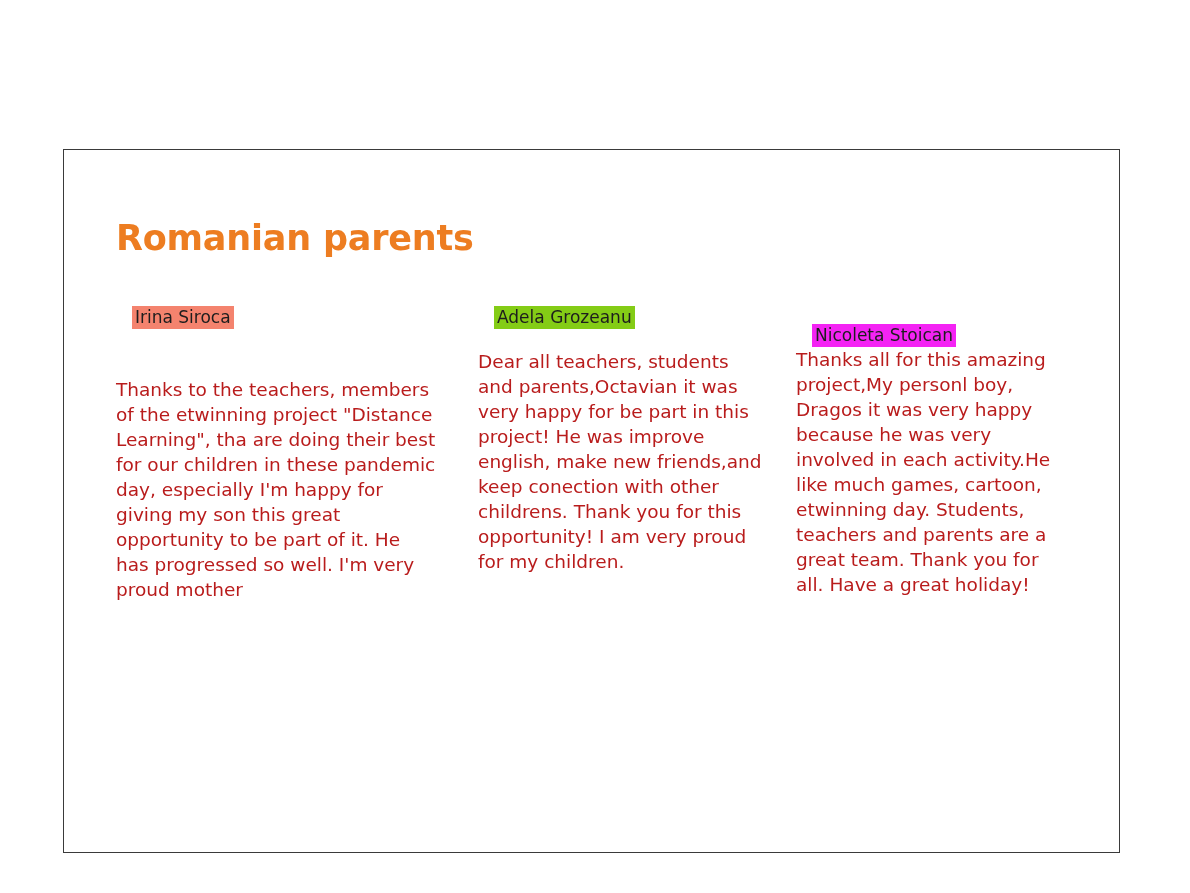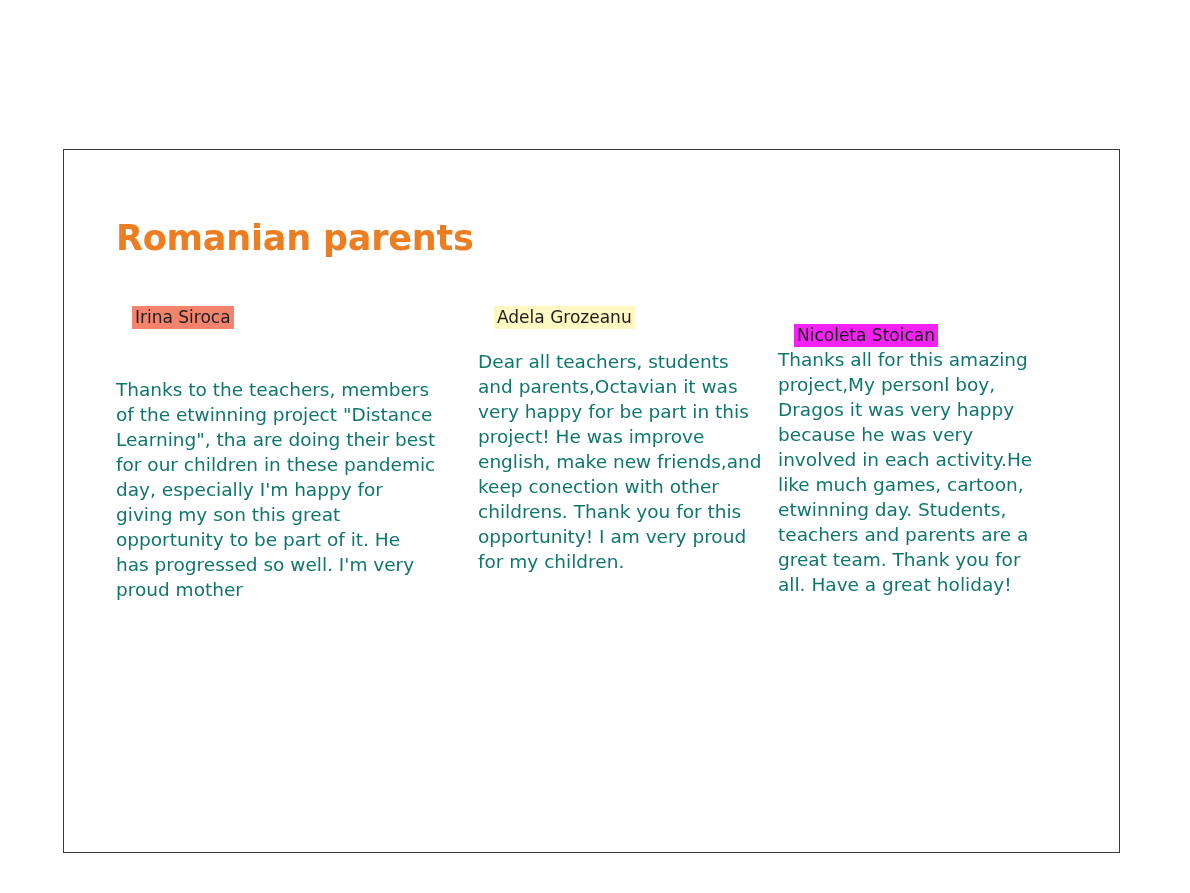--- a/index.html
+++ b/index.html
@@ -35,40 +35,40 @@
     color: #ED7D21;
     letter-spacing: -0.2px;
     white-space: nowrap;
   }
   .col {
     position: absolute;
     box-sizing: border-box;
   }
   .col-1 { left: 52px;  top: 155px; width: 320px; }
   .col-2 { left: 414px; top: 155px; width: 290px; }
-  .col-3 { left: 714px; top: 173px; width: 275px; }
+  .col-3 { left: 732px; top: 173px; width: 275px; }
 
   .name-line {
     margin: 0 0 0 16px;
     font-size: 17px;
     line-height: 24px;
     color: #1d1d1d;
     white-space: nowrap;
   }
   .name-hl {
     padding: 1px 3px 2px 3px;
   }
   .hl-salmon  { background: #F4836E; }
-  .hl-green   { background: #fef9c3; }
+  .hl-green   { background: #84cc16; }
   .hl-magenta { background: #F423F4; }
 
   .body-text {
     font-size: 18.5px;
     line-height: 25px;
-    color: #0f766e;
+    color: #b91c1c;
     white-space: pre-wrap;
   }
   .gap-1 { height: 48px; }
   .gap-2 { height: 20px; }
   .gap-3 { height: 0px; }
 </style>
 </head>
 <body>
 
 <div class="slide-canvas">

